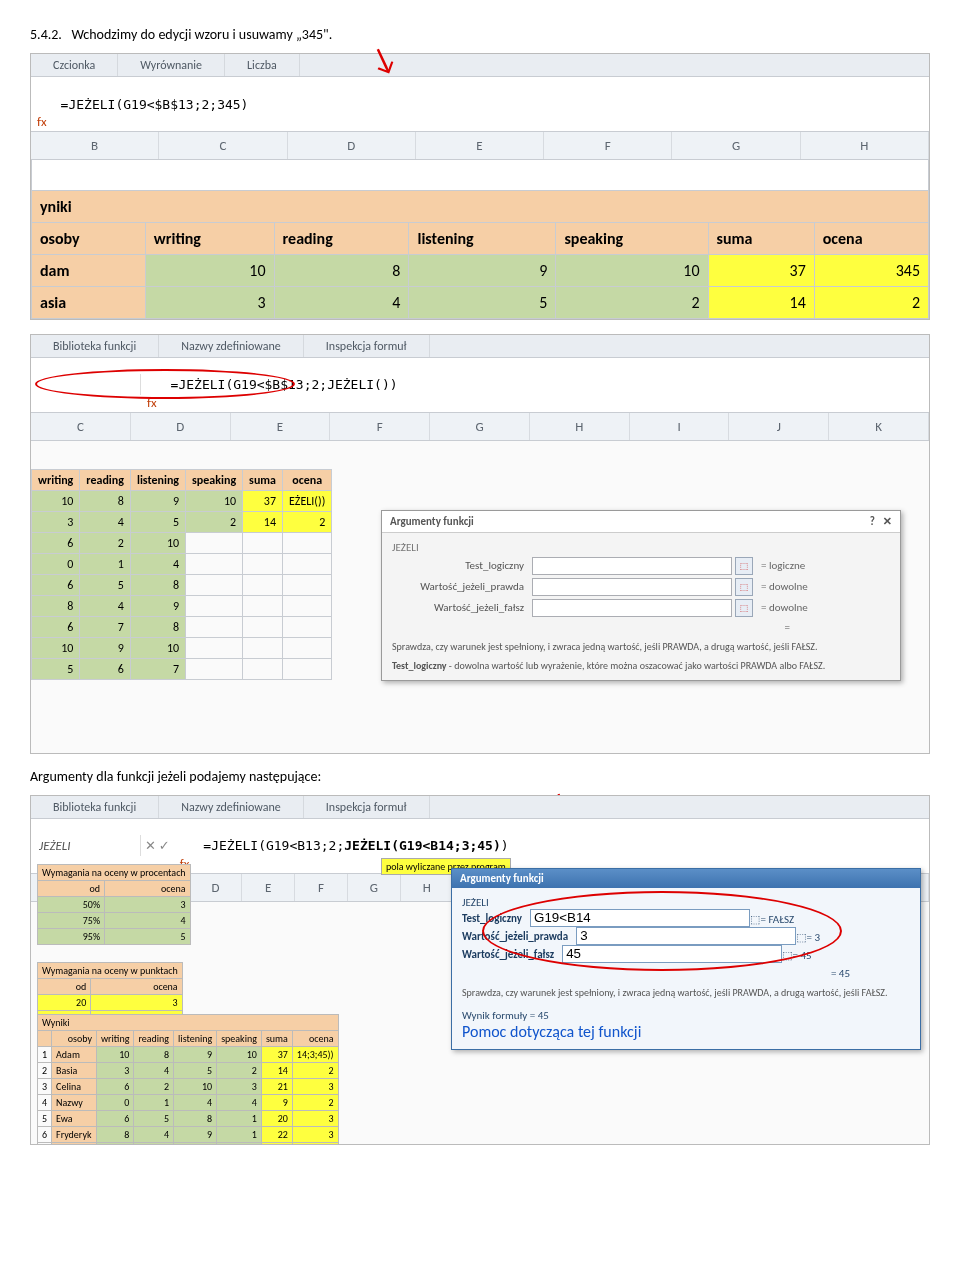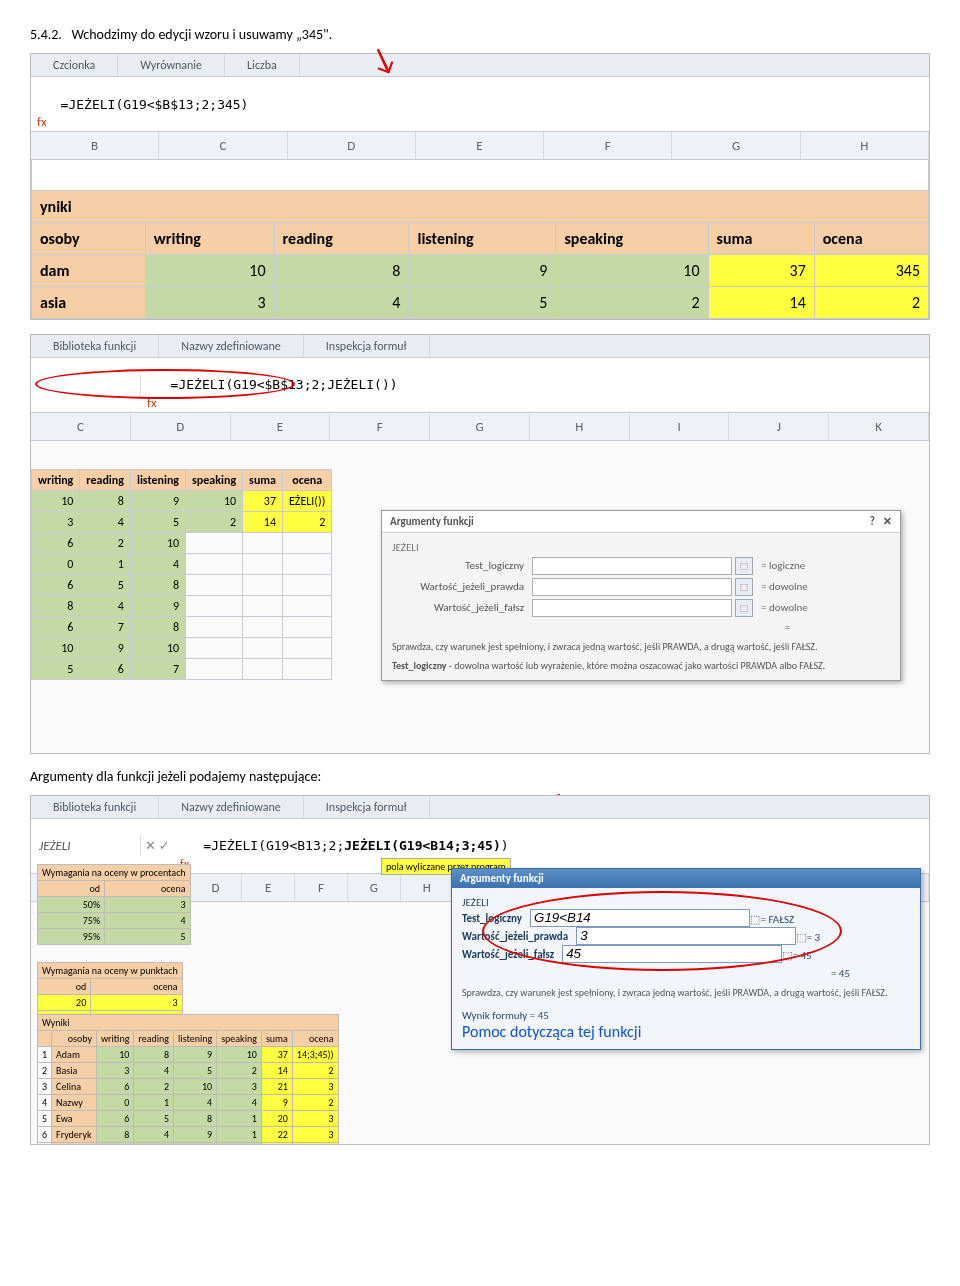--- a/index.html
+++ b/index.html
@@ -42,21 +42,21 @@
   .dlg input { border:1px solid #abadb3; height:18px; width:200px; font-size:11px; padding:0 3px; }
   .dlg .refbtn { width:18px; height:18px; background:#e7edf5; border:1px solid #9aa7b8; margin-left:3px; display:inline-flex; align-items:center; justify-content:center; font-size:9px; color:#c33; }
   .dlg .eq { margin-left:8px; color:#666; }
   .note { font-size:10px; color:#555; margin-top:6px; line-height:1.3; }
 
   
   .dlgBlue { position:absolute; border:1px solid #3b6ea5; background:#f2f6fb; box-shadow:2px 2px 5px rgba(0,0,0,0.3); font-size:11px; }
   .dlgBlue .ttl2 { background:linear-gradient(#5b8fc7,#3d72af); color:#fff; padding:3px 8px; font-weight:bold; }
   .dlgBlue .body { padding:8px 10px; color:#2a4a6e; }
   .dlgBlue .lbl { width:150px; text-align:right; padding-right:8px; font-weight:bold; color:#1a3a5e; }
-  .dlgBlue input { border:1px solid #7a9cc0; height:18px; width:220px; padding:0 3px;font-style:italic; }
+  .dlgBlue input { border:1px solid #7a9cc0; height:18px; width:220px; padding:0 3px; }
   .circ2 { position:absolute; border:2px solid #d00; border-radius:50%; width:360px; height:80px; pointer-events:none; }
 
   table.mini { border-collapse:collapse; font-size:10px; }
   table.mini td, table.mini th { border:1px solid #bbb; padding:1px 4px; text-align:right; }
   .mini .pp { background:#f6cfa6; }
   .mini .yy { background:#feff3f; }
   .mini .gg { background:#c5d9a5; }
 
   .rel { position:relative; }
   .link { color:#15c; font-size:16px; }

